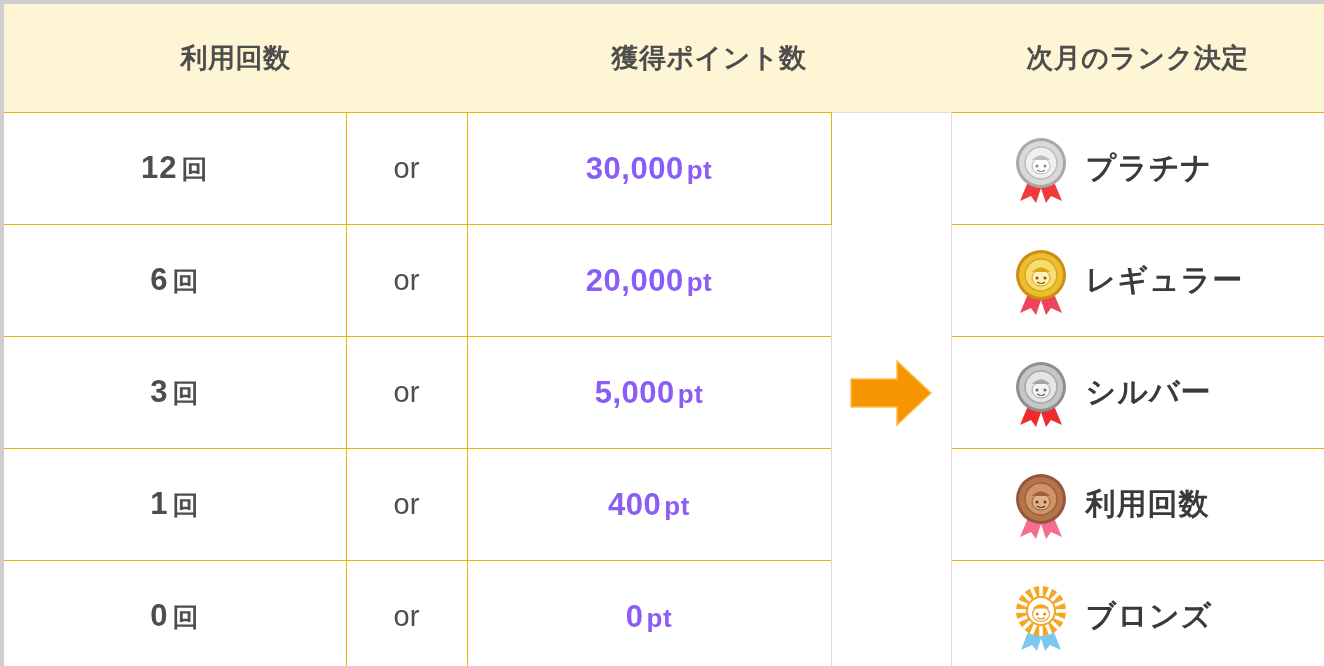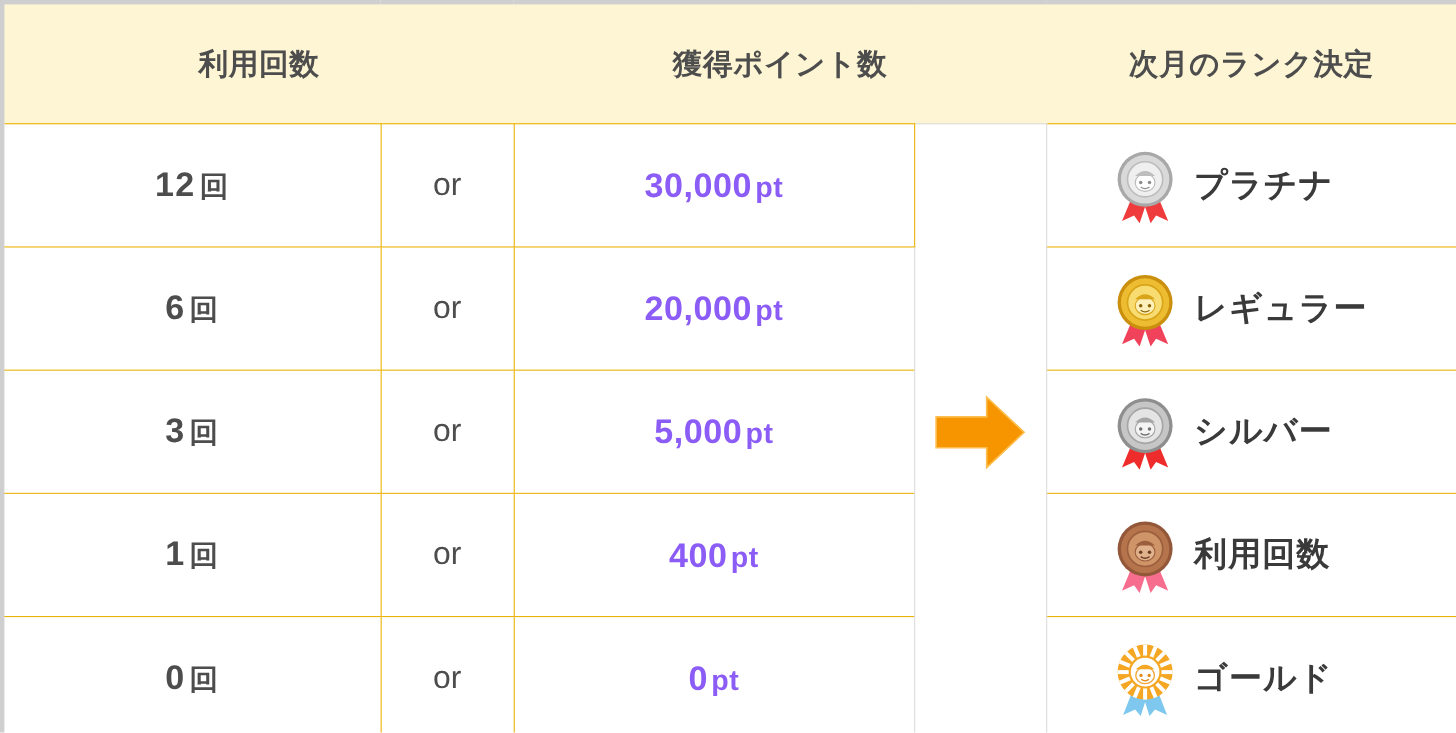--- a/index.html
+++ b/index.html
@@ -289,20 +289,20 @@
                 <rect x="29.2" y="3" width="3.6" height="50" transform="rotate(67.5 31 28)"></rect>
                 <rect x="29.2" y="3" width="3.6" height="50" transform="rotate(-67.5 31 28)"></rect>
               </g>
               <circle cx="31" cy="28" r="14" fill="#ffffff" stroke="#f5a623" stroke-width="2"></circle>
               <ellipse cx="31" cy="31" rx="8.5" ry="7.5" fill="#ffffff" stroke="#f0a63c" stroke-width="1.2"></ellipse>
               <path d="M22.5 25.5 q8.5 -8.5 17 0 z" fill="#f5a623"></path>
               <circle cx="27.3" cy="31" r="1.5" fill="#e08a12"></circle>
               <circle cx="34.7" cy="31" r="1.5" fill="#e08a12"></circle>
               <path d="M27.5 34.5 q3.5 3 7 0" stroke="#e08a12" stroke-width="1.2" fill="none"></path>
             </svg>
-            <span class="rank-label">ゴールド</span>
+            <span class="rank-label">ブロンズ</span>
           </div>
         </td>
       </tr>
 
     </tbody>
   </table>
 </div>
 
 </body></html>

